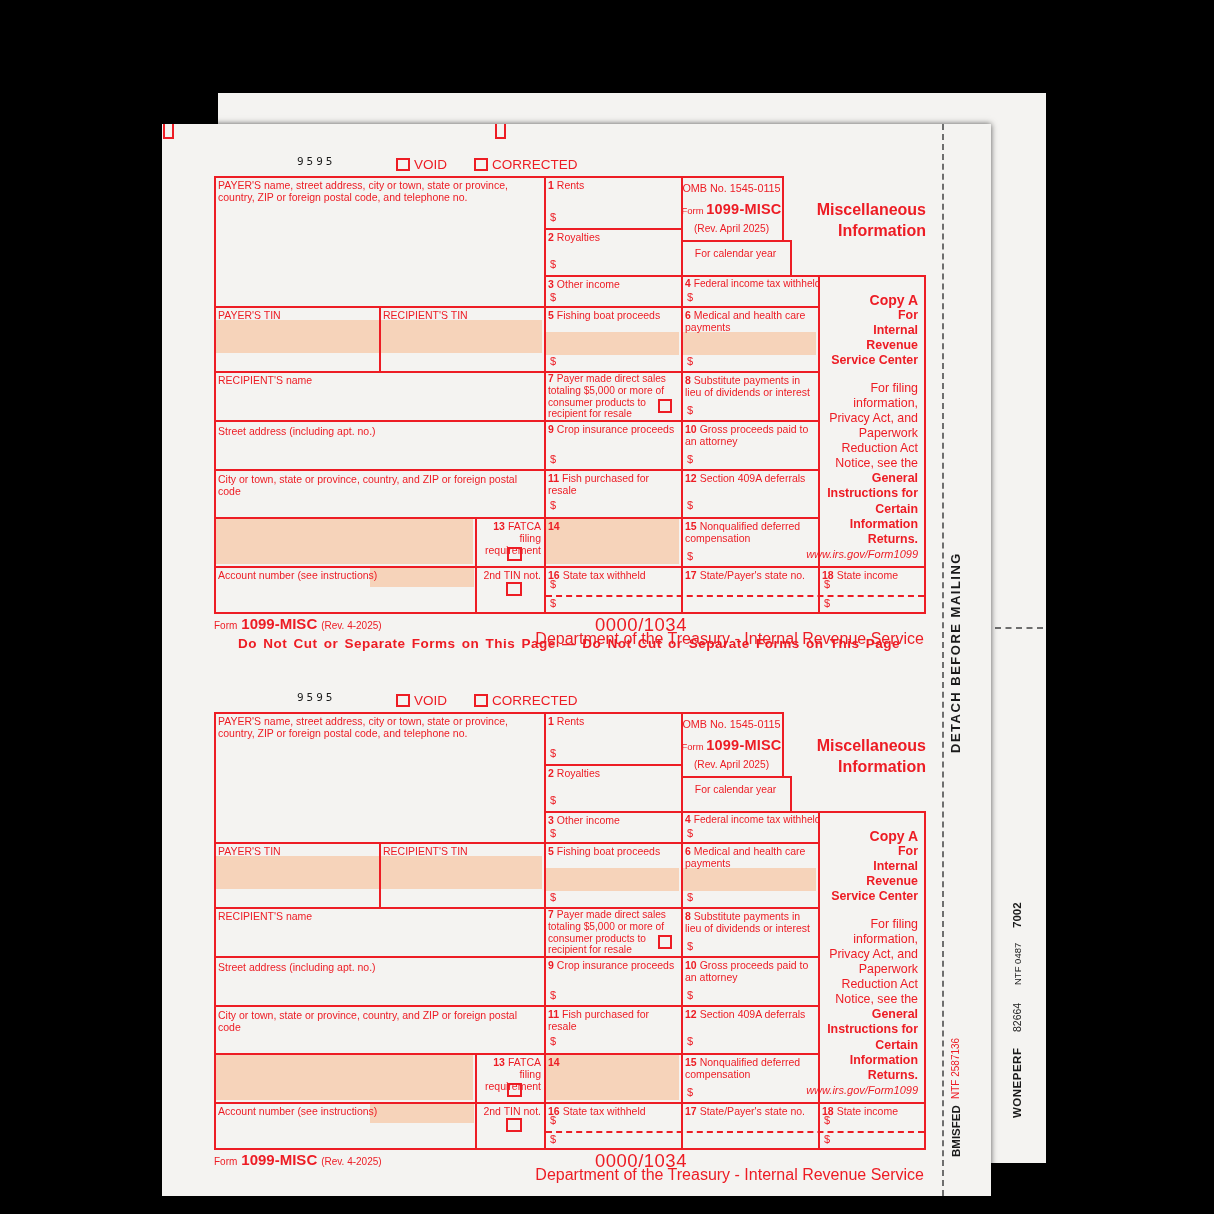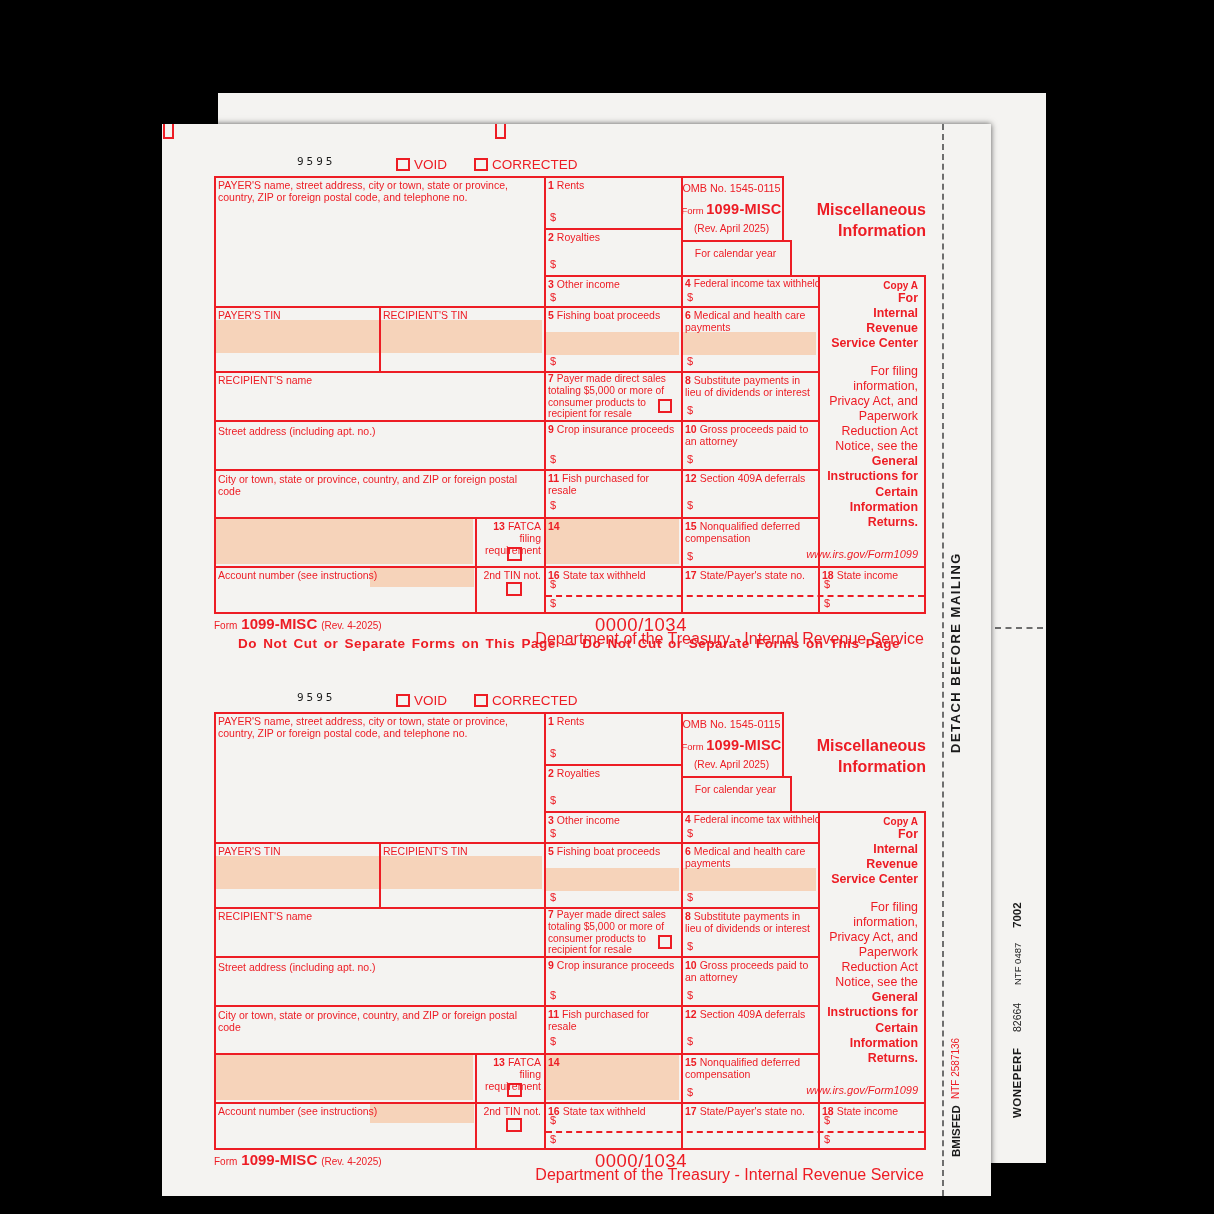--- a/index.html
+++ b/index.html
@@ -34,21 +34,21 @@
   .ck{position:absolute;width:15px;height:14px;border:2px solid var(--red);box-sizing:border-box;background:transparent;}
   .ra{text-align:right;}
   .omb-block{position:absolute;left:467px;top:0;width:101px;text-align:center;color:var(--red);}
   .omb-block .l1{font-size:10.8px;margin-top:6px;}
   .omb-block .l2{margin-top:7px;font-size:9.5px;}
   .omb-block .l2 b{font-size:14.5px;letter-spacing:.2px;}
   .omb-block .l3{margin-top:6px;font-size:10.2px;}
   .cal-block{position:absolute;left:467px;top:64px;width:109px;text-align:center;color:var(--red);font-size:10.4px;padding-top:8px;box-sizing:border-box;}
   .misc-title{position:absolute;left:560px;top:24px;width:152px;text-align:right;font-weight:bold;font-size:16px;line-height:1.3;color:var(--red);}
   .rcol{position:absolute;left:606px;top:101px;width:101px;height:287px;text-align:right;color:var(--red);padding-right:3px;box-sizing:border-box;}
-  .rcol .copya{font-weight:bold;font-size:10px;margin-top:3px;}
+  .rcol .copya{font-weight:bold;font-size:14px;margin-top:15px;}
   .rcol .rl{font-weight:bold;font-size:12.4px;line-height:1.2;}
   .rcol .note{margin:13px 0 0 0;font-size:12.4px;line-height:1.22;}
   .rcol .url{position:absolute;right:3px;bottom:4px;font-style:italic;font-size:11px;white-space:nowrap;}
   .ffooter{position:absolute;left:0;top:459px;width:710px;height:20px;color:var(--red);}
   .ffooter .fleft{position:absolute;left:0;top:1px;display:flex;align-items:baseline;gap:4px;}
   .ffooter .fw{font-size:10px;}
   .ffooter .fn{font-size:15px;font-weight:bold;}
   .ffooter .fcode{position:absolute;left:381px;top:0;font-size:18.5px;letter-spacing:.5px;}
   .ffooter .fdept{position:absolute;right:0;top:16px;font-size:16px;}
   .do-not-cut{position:absolute;left:52px;top:512px;width:710px;text-align:center;font-weight:bold;font-size:13.5px;letter-spacing:.5px;word-spacing:2px;color:var(--red);}

